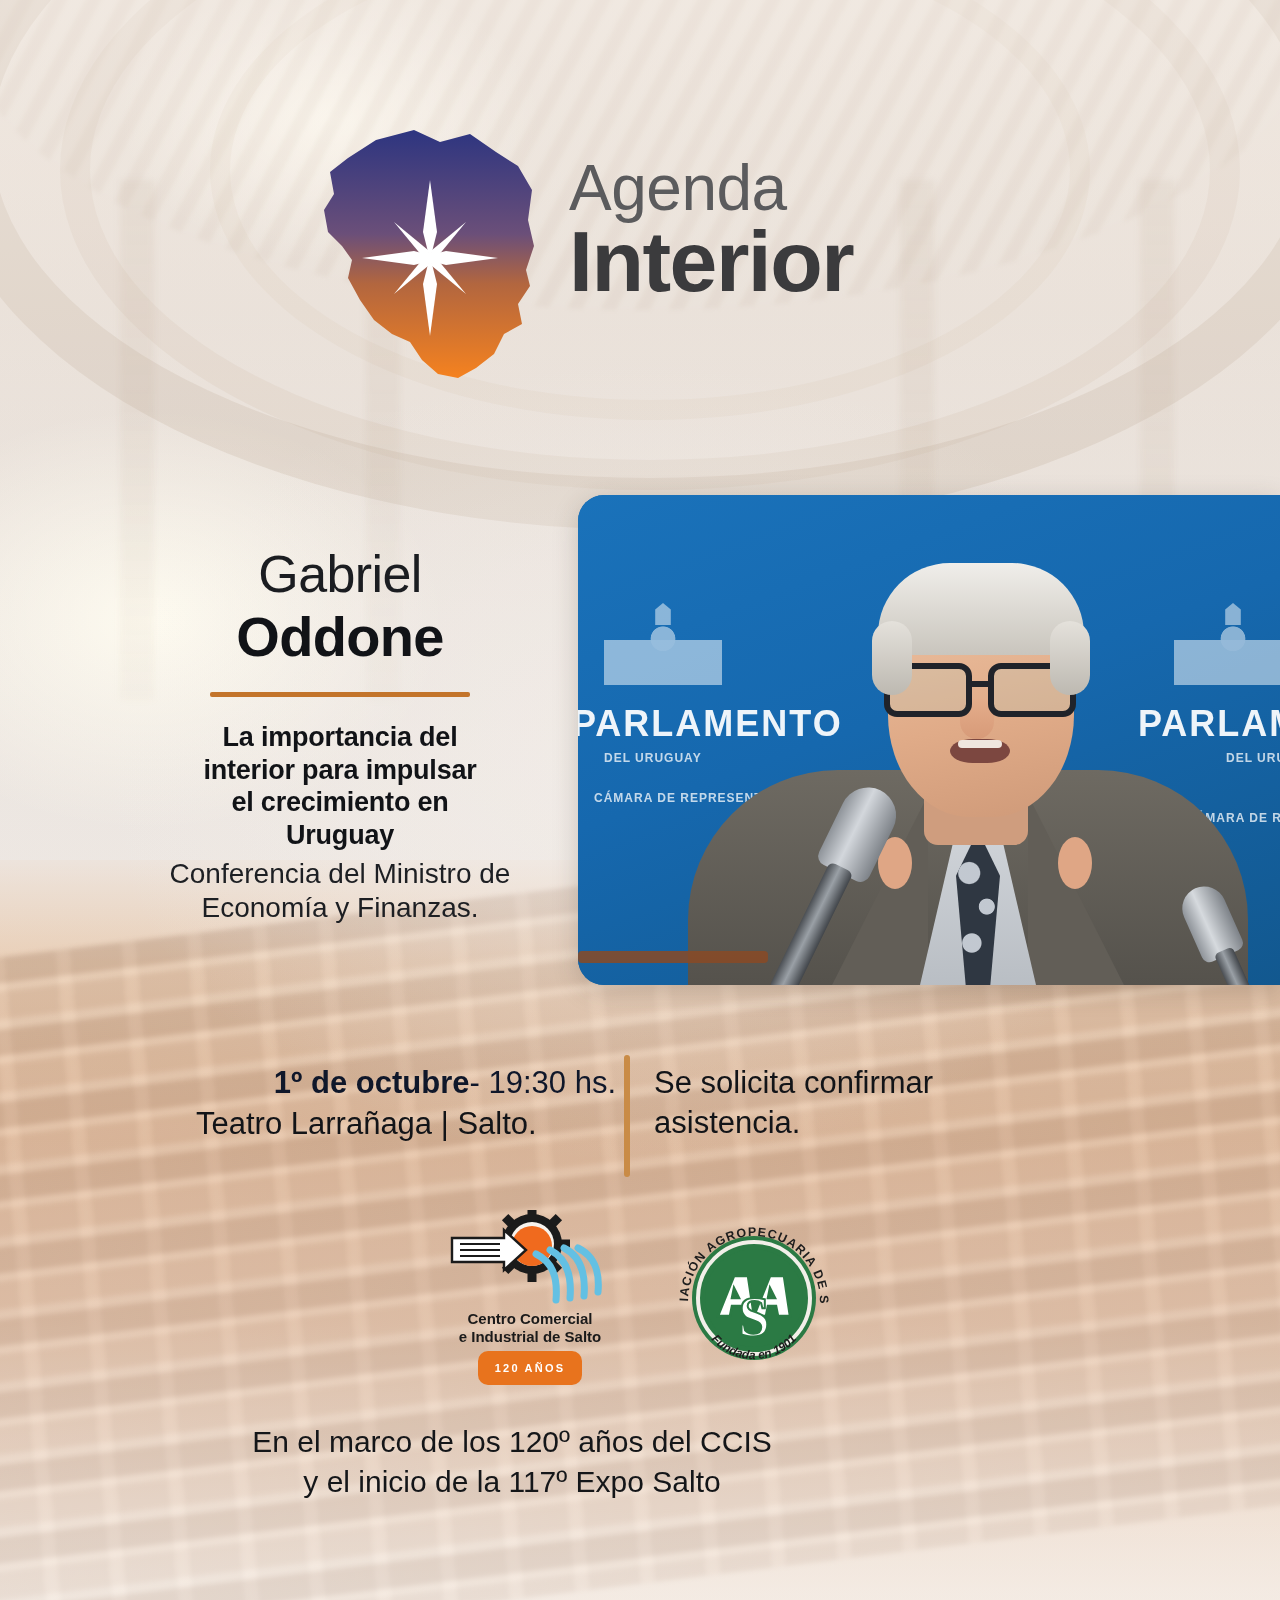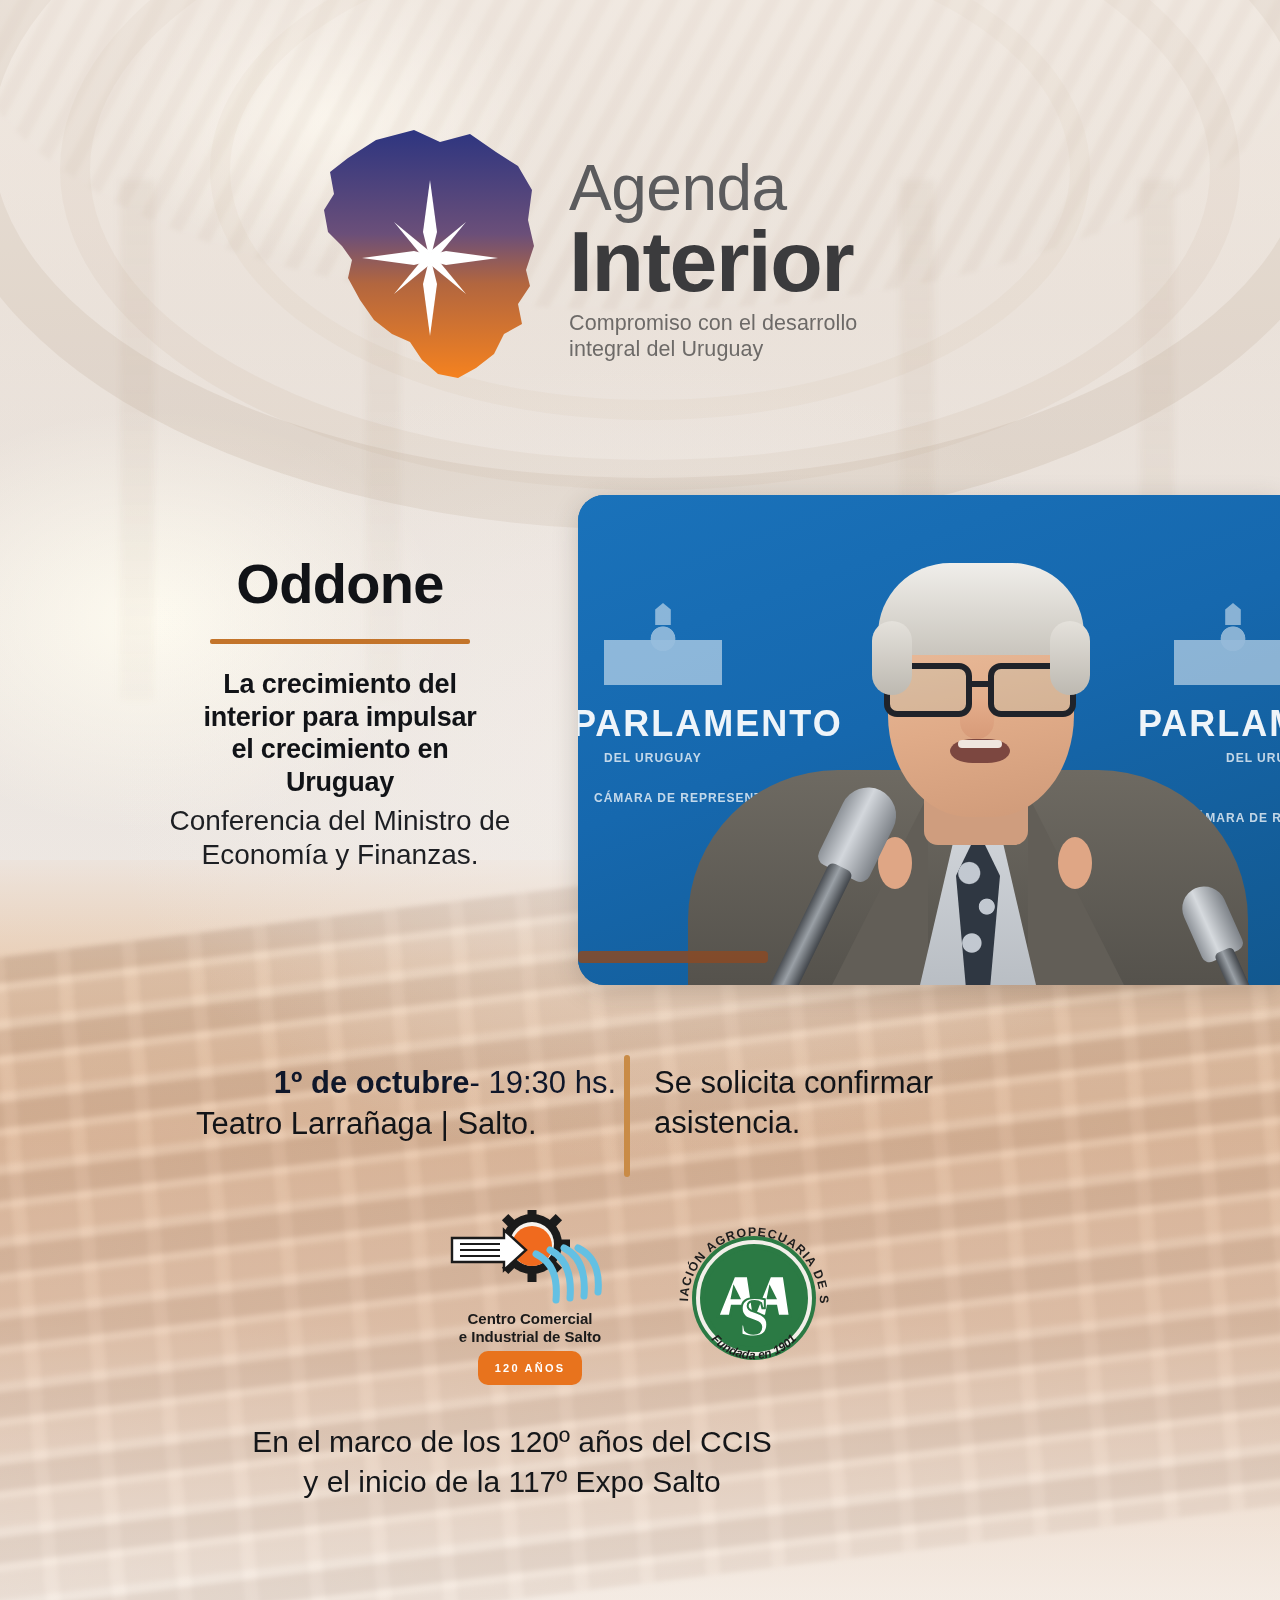--- a/index.html
+++ b/index.html
@@ -362,24 +362,20 @@
           <path d="M148,166 L114,138 L112,130 L120,132 Z"></path>
           <path d="M148,94 L120,128 L112,130 L114,122 Z"></path>
           <path d="M76,166 L104,132 L112,130 L110,138 Z"></path>
         </g>
         <circle cx="112" cy="130" r="6" fill="#ffffff"></circle>
       </svg>
     </div>
     <div class="logo-words">
       <div class="logo-agenda">Agenda</div>
       <div class="logo-interior">Interior</div>
-      <div class="logo-tag">
-        <div>Compromiso con el desarrollo</div>
-        <div>integral del Uruguay</div>
-      </div>
     </div>
   </div>
 
   <div class="photo">
     <div class="backdrop"></div>
     <div class="palace p1"></div>
     <div class="palace p2"></div>
     <div class="wm big w1">PARLAMENTO</div>
     <div class="wm mid w1b">DEL URUGUAY</div>
     <div class="wm mid w1c">CÁMARA DE REPRESENTANTES</div>
@@ -411,24 +407,25 @@
       </div>
     </div>
     <div class="mic2">
       <div class="capsule"></div>
       <div class="stem"></div>
     </div>
     <div class="deskedge"></div>
   </div>
 
   <div class="speaker">
+    <div class="sp-first">Gabriel</div>
     <div class="sp-last">Oddone</div>
     <div class="sp-rule"></div>
     <div class="sp-title">
-      <div>La crecimiento del</div>
+      <div>La importancia del</div>
       <div>interior para impulsar</div>
       <div>el crecimiento en</div>
       <div>Uruguay</div>
     </div>
     <div class="sp-sub">
       <div>Conferencia del Ministro de</div>
       <div>Economía y Finanzas.</div>
     </div>
   </div>
 

